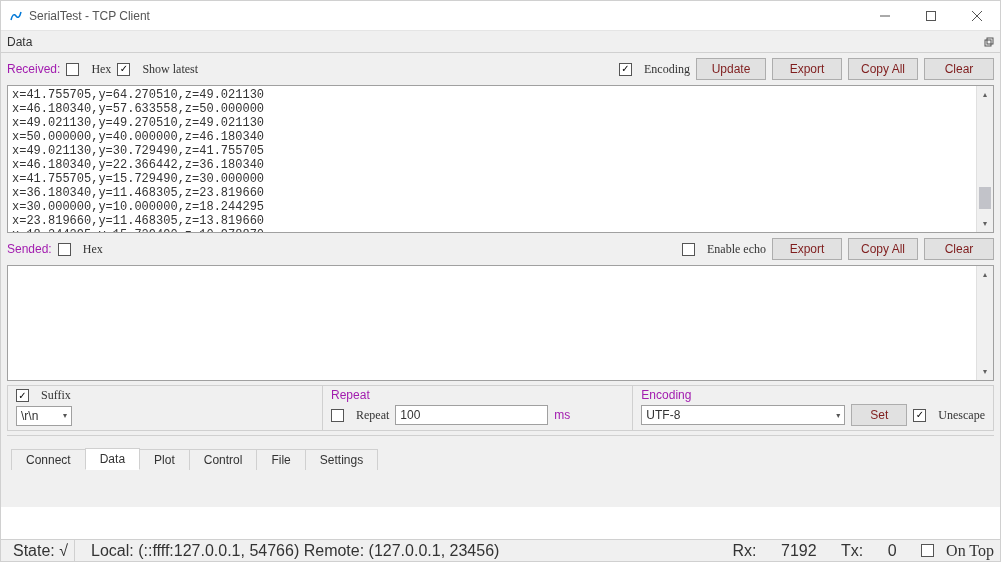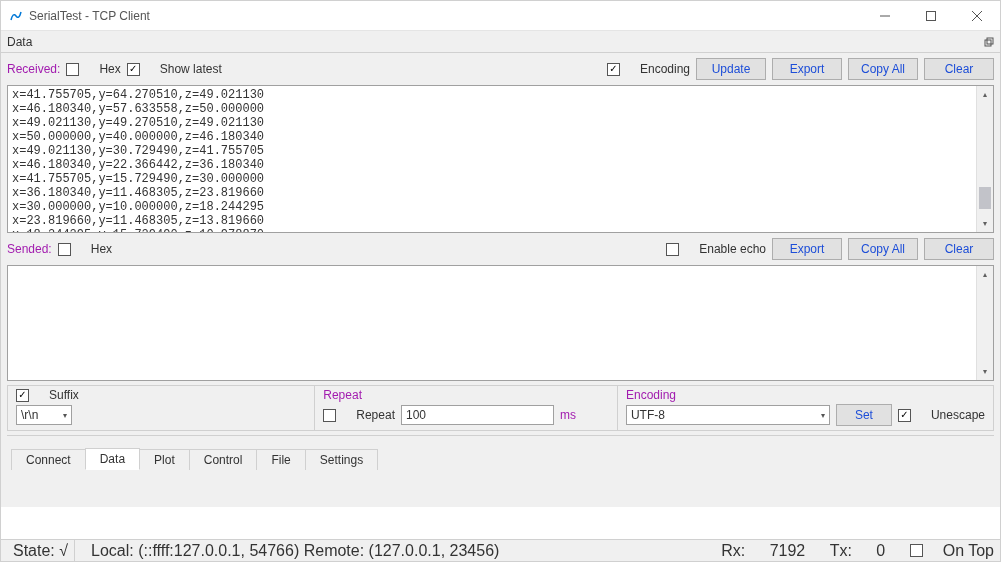--- a/index.html
+++ b/index.html
@@ -66,22 +66,23 @@
     display: flex;
     align-items: center;
     gap: 6px;
     height: 24px;
   }
   .toolbar-row .spacer { flex: 1; }
   .label { font-size: 12px; color: #a21caf; }
   .checkbox {
     display: inline-flex;
     align-items: center;
-    gap: 20px;
+    gap: 12px;
     cursor: pointer;
+    font-family: Liberation Serif, serif;
   }
   .checkbox .box {
     width: 13px; height: 13px;
     border: 1px solid #555;
     background: #fff;
     display: flex; align-items: center; justify-content: center;
     font-size: 10px;
     line-height: 1;
   }
   .checkbox.checked .box::after {
@@ -89,21 +90,21 @@
     color: #000;
     font-size: 10px;
   }
   .btn {
     height: 22px;
     min-width: 70px;
     padding: 0 10px;
     background: #e1e1e1;
     border: 1px solid #adadad;
     font-size: 12px;
-    color: #1d4ed8;
+    color: #7f1d1d;
     cursor: pointer;
     display: inline-flex;
     align-items: center;
     justify-content: center;
   }
   .textarea-wrap {
     position: relative;
     background: #fff;
     border: 1px solid #a0a0a0;
     overflow: hidden;

